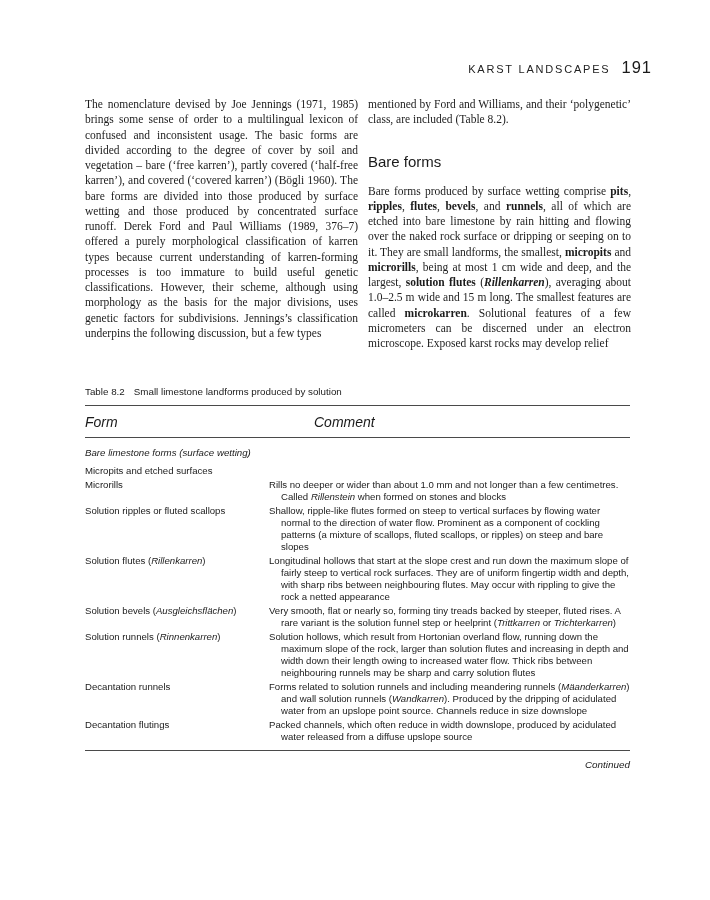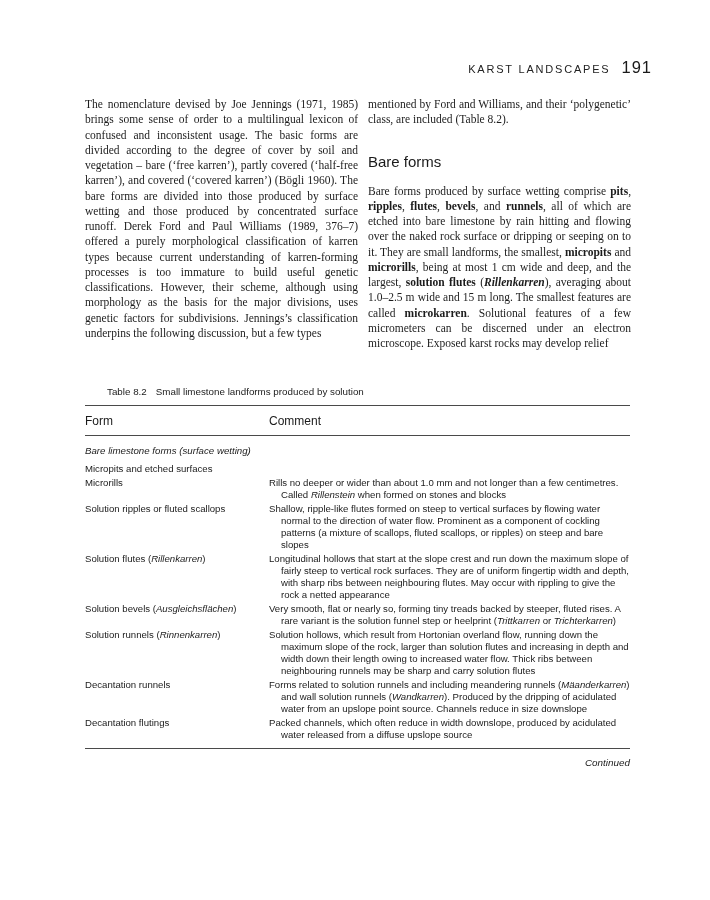--- a/index.html
+++ b/index.html
@@ -71,31 +71,33 @@
     top: 386px;
     left: 85px;
     width: 545px;
     font-family: "Liberation Sans", sans-serif;
     color: #1b1b1b;
   }
   .table-caption {
     font-size: 9.8px;
     margin-bottom: 8px;
   }
-  .table-caption .cap-label { margin-right: 9px; margin-left: 22px; }
+  .table-caption .cap-label { margin-right: 9px; }
   .rule {
     border: none;
     border-top: 1.4px solid #4a4a4a;
     height: 0;
   }
   .thead {
     display: grid;
     grid-template-columns: 184px 1fr;
-    font-size: 12px;
+    font-size: 14px;
+    font-style: italic;
     padding: 8px 0 7px 0;
+    gap: 45px;
   }
   .tbody { padding-top: 9px; }
   .section-row {
     font-size: 9.7px;
     font-style: italic;
     margin-bottom: 7px;
   }
   .t-row {
     display: grid;
     grid-template-columns: 184px 1fr;

